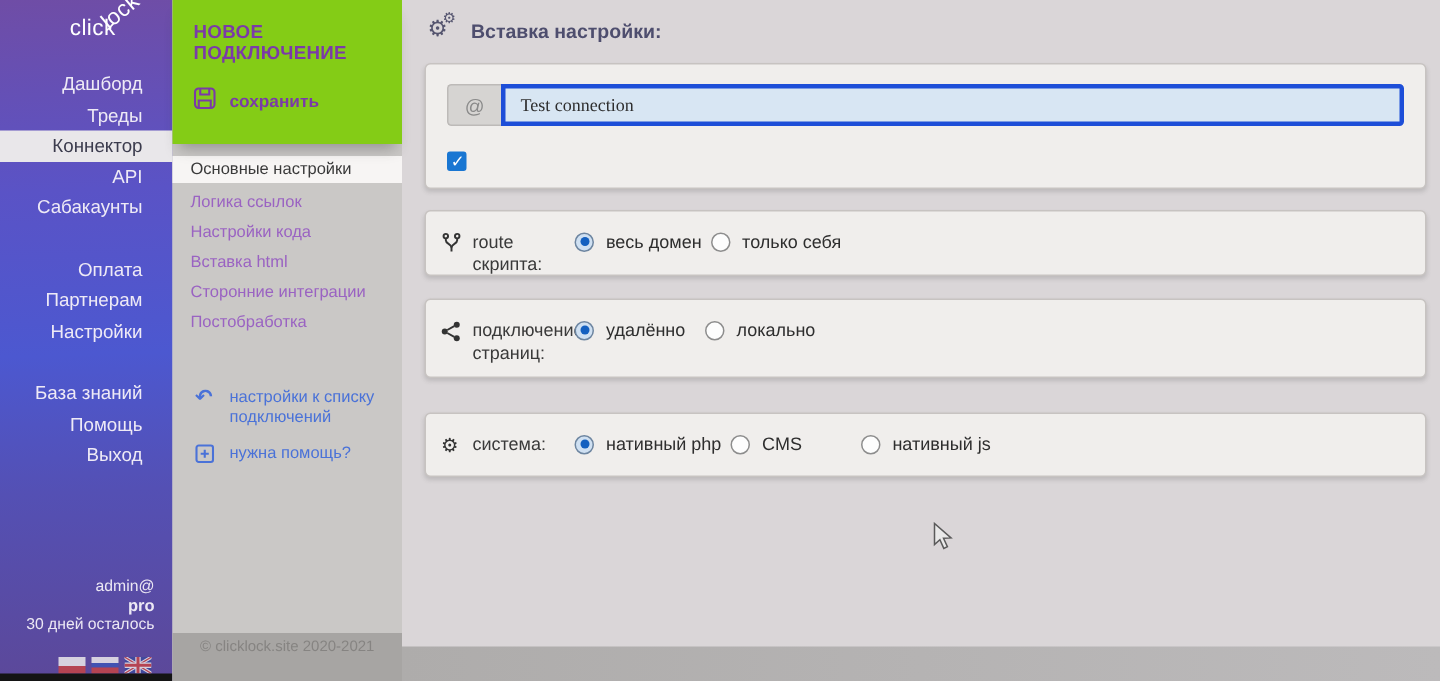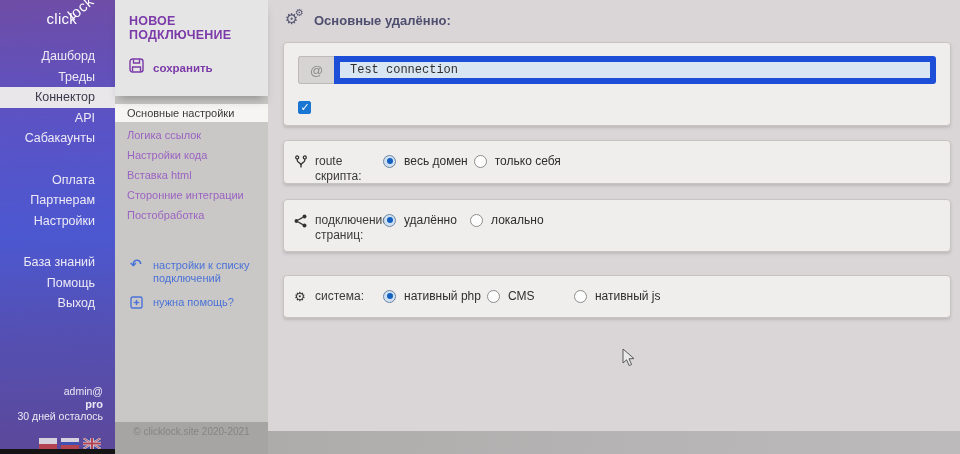--- a/index.html
+++ b/index.html
@@ -25,21 +25,21 @@
   .flag { width:18px; height:11px; display:block; }
   .flag-pl div:nth-child(1){height:5.5px;background:#f2f0ee;}
   .flag-pl div:nth-child(2){height:5.5px;background:#c94444;}
   .flag-ru div{height:3.67px;}
   .flag-ru div:nth-child(1){background:#f2f0ee;}
   .flag-ru div:nth-child(2){background:#3d55b8;}
   .flag-ru div:nth-child(3){background:#c94444;}
 
   
   .panel { position:absolute; left:115px; top:0; width:153px; height:454px; background:#cac8c6; }
-  .panel-top { position:relative; z-index:2; height:96px; background:#e5e5e5;
+  .panel-top { position:relative; z-index:2; height:96px; background:#84cc16;
     box-shadow:0 7px 9px -4px rgba(60,60,60,.38); padding:14px 10px 9px 14px; }
   .panel-title { color:#7b3aa8; font-weight:bold; font-size:12.5px; letter-spacing:.2px; }
   .save-btn { margin-top:16px; display:flex; align-items:center; gap:9px; cursor:pointer; }
   .save-btn .save-label { color:#7b3aa8; font-weight:bold; font-size:11.5px; }
   .panel-menu { position:relative; z-index:1; margin-top:8px; }
   .menu-item { height:20px; line-height:20px; padding-left:12px; font-size:11px; color:#9a63c2; cursor:pointer; }
   .menu-item.active { background:#f7f5f4; color:#3a3a3a; height:18px; line-height:18px; margin-bottom:3px; }
   .panel-links { margin-top:34px; padding-left:15px; }
   .p-link { display:flex; gap:9px; color:#4a72d8; font-size:11px; line-height:13px; margin-bottom:11px; cursor:pointer; }
   .p-link .li-ic { flex:none; width:14px; }
@@ -61,22 +61,22 @@
     border:1px solid #c7c3c1; border-radius:4px; box-shadow:0 2px 3px rgba(90,90,90,.22); }
   .card-1 { margin-top:13px; height:84px; padding:13px 14px 0 14px; }
   .card-row { margin-top:14px; height:44px; display:flex; align-items:flex-start; padding:13px 10px 0 10px; }
   .card-2 { }
   .card-3 { margin-top:15px; height:53px; }
   .card-4 { margin-top:23px; height:43px; }
 
   .input-group { display:flex; height:28px; }
   .input-prefix { width:36px; background:#d6d4d2; border:1px solid #bdbab8; border-right:none;
     border-radius:3px 0 0 3px; color:#8a8a8a; font-size:13px; display:flex; align-items:center; justify-content:center; }
-  .text-input { flex:1; background:#d8e6f3; border:6px solid #1d4ed8; border-radius:0 3px 3px 0;
-    font-family:Liberation Mono, monospace; font-size:12px; color:#2e2e2e; padding:0 10px; outline:none; }
+  .text-input { flex:1; background:#d8e6f3; border:3px solid #1d4ed8; border-radius:0 3px 3px 0;
+    font-family:Liberation Serif, serif; font-size:12px; color:#2e2e2e; padding:0 10px; outline:none; }
   .checkbox-row { display:flex; align-items:center; gap:8px; margin-top:17px; cursor:pointer; }
   .checkbox { width:13px; height:13px; border:1px solid #8a8a8a; border-radius:2px; background:#fff;
     position:relative; flex:none; }
   .checkbox.checked { background:#1976d2; border-color:#1976d2; }
   .checkbox.checked::after { content:"✓"; position:absolute; left:1.5px; top:-1px; color:#fff; font-size:11px; font-weight:bold; }
   .checkbox-label { font-size:11.5px; color:#333; }
 
   .row-label { flex:none; width:89px; display:flex; gap:6px; color:#3a3a3a; font-size:12px; line-height:15px; }
   .row-label .rl-ic { flex:none; width:15px; padding-top:1px; }
   .options { display:flex; }
@@ -190,21 +190,21 @@
 
     <div class="panel-footer">© clicklock.site 2020-2021</div>
   </div>
 
   <div class="main">
     <div class="main-header">
       <span class="gears">
         <span class="g-big">⚙</span>
         <span class="g-small">⚙</span>
       </span>
-      <span class="main-header-title">Основные удалённо:</span>
+      <span class="main-header-title">Вставка настройки:</span>
     </div>
 
     <div class="card card-1">
       <div class="input-group">
         <div class="input-prefix">@</div>
         <input class="text-input" type="text" value="Test connection" style="">
       </div>
       <div class="checkbox-row">
         <span class="checkbox checked"></span>
       </div>

